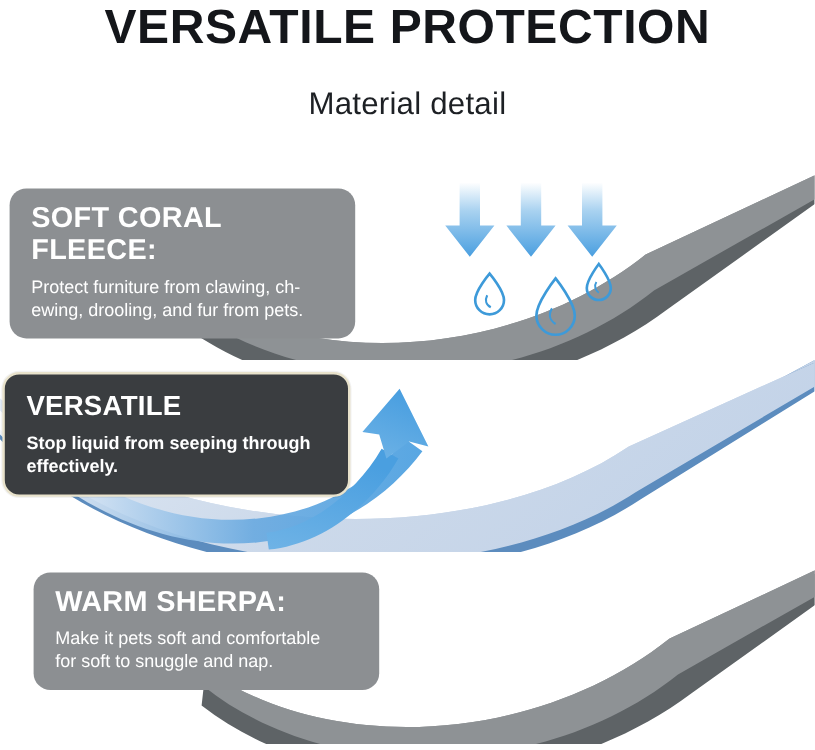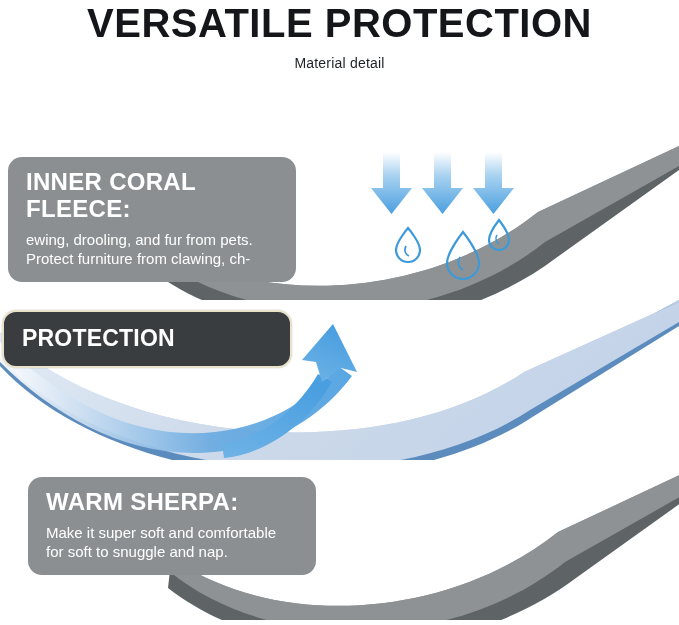--- a/index.html
+++ b/index.html
@@ -33,23 +33,23 @@
     margin: 0;
     padding-top: 2px;
     font-size: 40px;
     font-weight: 700;
     letter-spacing: 0.5px;
     color: #14161a;
     line-height: 1.05;
     white-space: nowrap;
   }
   .subtitle {
-    margin: 0;
+    margin: 16px;
     padding-top: 11px;
-    font-size: 14px;
+    font-size: 26px;
     font-weight: 400;
     color: #1d2024;
     letter-spacing: 0.2px;
   }
 
   
   .band {
     position: absolute;
     left: 0;
     width: 679px;
@@ -165,24 +165,24 @@
         </linearGradient>
       </defs>
       <g fill="url(#arrowDown)">
         <path d="M383 12 h17 v36 h12 l-20.5 26 L371 48 h12 Z"></path>
         <path d="M434 12 h17 v36 h12 l-20.5 26 L422 48 h12 Z"></path>
         <path d="M485 12 h17 v36 h12 l-20.5 26 L473 48 h12 Z"></path>
       </g>
     </svg>
 
     <div class="callout callout-grey" id="callout-1">
-      <p class="c-title">INNER CORAL FLEECE:</p>
+      <p class="c-title">SOFT CORAL FLEECE:</p>
       <p class="c-body">
+        <span class="nowrap-line">Protect furniture from clawing, ch-</span>
         <span class="nowrap-line">ewing, drooling, and fur from pets.</span>
-        <span class="nowrap-line">Protect furniture from clawing, ch-</span>
       </p>
     </div>
   </div>
 
   <div class="band" id="band-2">
 
     <svg class="band-art" viewBox="0 0 679 160">
       <defs>
         <linearGradient id="blueSwoosh" x1="0" y1="0" x2="1" y2="0">
           <stop offset="0%" stop-color="#ffffff"></stop>
@@ -209,35 +209,39 @@
       <path d="M0 42 C 70 108, 140 140, 215 132 C 270 126, 310 100, 338 66 L 352 76 C 322 116, 276 146, 214 152 C 132 160, 56 118, 0 62 Z" fill="url(#blueSwoosh)" opacity="0.92"></path>
 
       <g>
         <path d="M222 144 C 258 140, 296 112, 318 74 L 332 82 C 308 124, 266 154, 224 158 Z" fill="url(#arrowUp)"></path>
         <path d="M333 24 L 357 72 L 341 68 L 322 82 L 316 62 L 302 60 Z" fill="url(#arrowUp)"></path>
       </g>
     </svg>
 
     <div class="callout callout-dark" id="callout-2">
       <p class="c-title">
-        <span class="nowrap-line">PROTECTION</span>
+        <span class="nowrap-line">VERSATILE</span>
+      </p>
+      <p class="c-body">
+        <span class="nowrap-line">Stop liquid from seeping through</span>
+        <span class="nowrap-line">effectively.</span>
       </p>
     </div>
   </div>
 
   <div class="band" id="band-3">
 
     <svg class="band-art" viewBox="0 0 679 160">
       <path d="M150 110 C 260 188, 430 176, 540 88 L 679 6 L 679 30 L 556 118 C 440 205, 258 213, 148 128 Z" fill="#5e6366"></path>
       <path d="M150 110 C 260 188, 430 176, 540 88 L 679 6 L 679 6 L 538 72 C 430 158, 262 170, 158 102 Z" fill="#8e9295"></path>
       <path d="M158 102 C 262 170, 430 158, 538 72 L 679 6 L 679 26 L 545 102 C 435 190, 255 196, 150 112 Z" fill="#8e9295"></path>
     </svg>
 
     <div class="callout callout-grey" id="callout-3">
       <p class="c-title">WARM SHERPA:</p>
       <p class="c-body">
-        <span class="nowrap-line">Make it super soft and comfortable</span>
+        <span class="nowrap-line">Make it pets soft and comfortable</span>
         <span class="nowrap-line">for soft to snuggle and nap.</span>
       </p>
     </div>
   </div>
 
 </div>
 
 </body></html>

